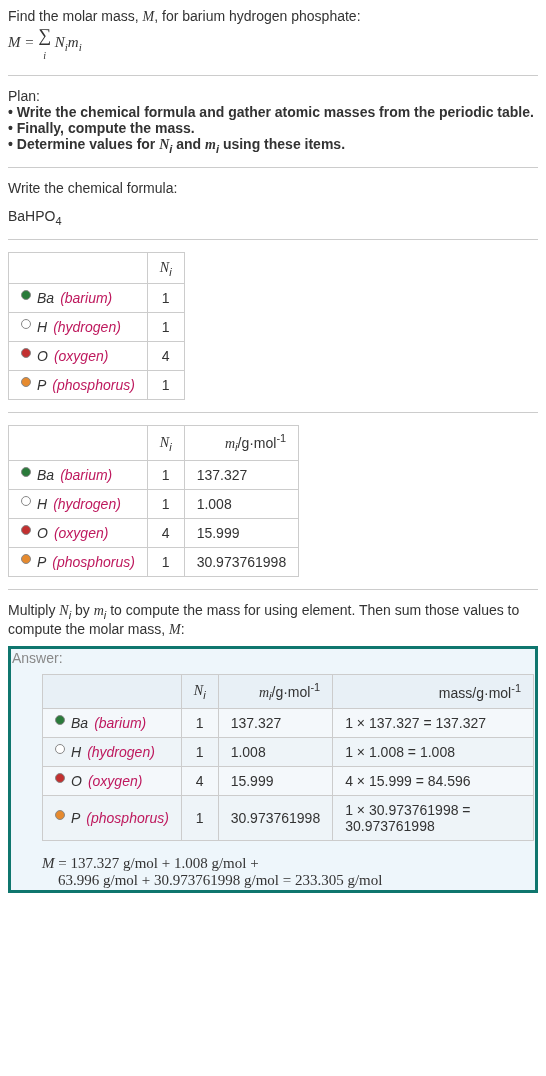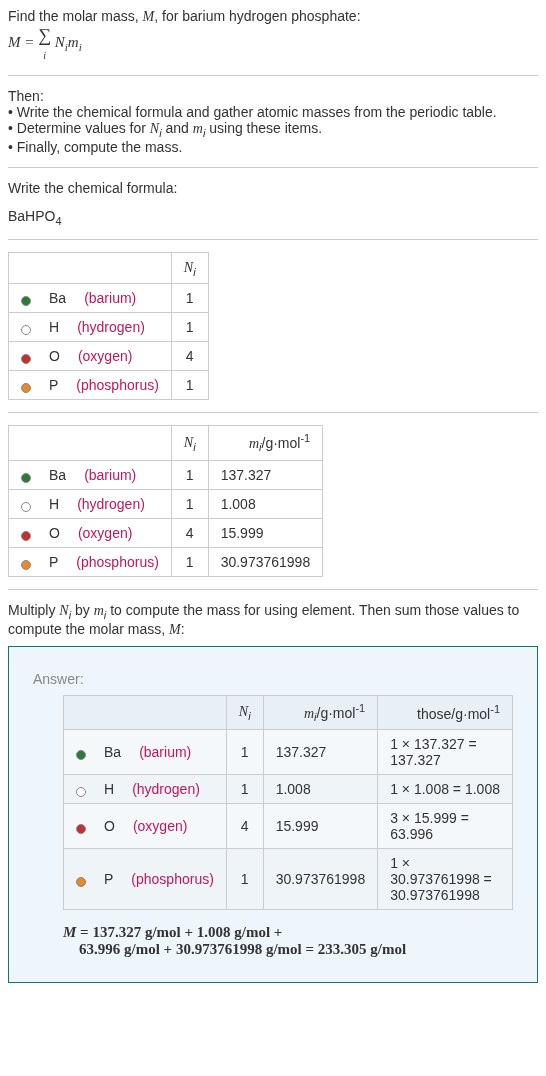--- a/index.html
+++ b/index.html
@@ -52,37 +52,38 @@
     }
     th {
       font-weight: normal;
       text-align: right;
     }
     .center {
       text-align: center;
     }
     .element-cell {
       display: flex;
-      align-items: flex-end;
-      gap: 18px;
+      align-items: flex-start;
+      gap: 6px;
+      font-style: italic;
     }
     .swatch {
       width: 10px;
       height: 10px;
       border-radius: 50%;
       display: inline-block;
       border: 1px solid #888;
     }
     .element-name {
       color: #be185d;
     }
     .answer-box {
-      border: 1px solid #0f766e;
+      border: 3px solid #0f766e;
       background: #eef6fb;
-      padding: 24px;
+      padding: 1px;
       margin-top: 0;
     }
     .answer-label {
       color: #888;
       margin-bottom: 8px;
     }
     .answer-table {
       background: #fff;
       margin-left: 30px;
     }
@@ -94,28 +95,28 @@
     }
     .answer-table tr:nth-child(odd) td {
       background: #eef4f8;
     }
     .final-formula {
       margin-left: 30px;
       margin-top: 14px;
       font-style: italic;
       font-family: 'Times New Roman', serif;
       font-size: 15px;
-      font-weight: bold;
     }
     .chem-formula {
       font-family: Arial, sans-serif;
       margin-top: 12px;
     }
     .bullet-list {
       list-style: none;
+      font-weight: bold;
     }
     .bullet-list li::before {
       content: "• ";
     }
     .ital {
       font-style: italic;
       font-family: 'Times New Roman', serif;
     }
   </style>
 </head>
@@ -126,25 +127,25 @@
     <span>Find the molar mass, </span><span class="ital">M</span><span>, for barium hydrogen phosphate:</span>
   </div>
   <div class="formula">
     <span>M</span><span> = </span><span style="display:inline-block;text-align:center;vertical-align:middle;"><span class="sum">∑</span><br><span style="font-size:10px;">i</span></span><span> N</span><span class="sub">i</span><span>m</span><span class="sub">i</span>
   </div>
 </div>
 
 <hr class="divider">
 
 <div class="section">
-  <div>Then:</div>
+  <div>Plan:</div>
   <ul class="bullet-list">
     <li>Write the chemical formula and gather atomic masses from the periodic table.</li>
+    <li>Finally, compute the mass.</li>
     <li><span>Determine values for </span><span class="ital">N</span><span class="sub">i</span><span> and </span><span class="ital">m</span><span class="sub">i</span><span> using these items.</span></li>
-    <li>Finally, compute the mass.</li>
   </ul>
 </div>
 
 <hr class="divider">
 
 <div class="section">
   <div>Write the chemical formula:</div>
   <div class="chem-formula">
     <span>BaHPO</span><span class="sub" style="font-style:normal;">4</span>
   </div>
@@ -270,21 +271,21 @@
 </div>
 
 <div class="answer-box">
   <div class="answer-label">Answer:</div>
   <table class="answer-table">
     <tbody>
         <tr>
       <th></th>
       <th><span class="ital">N</span><span class="sub">i</span></th>
       <th><span class="ital">m</span><span class="sub">i</span><span>/g·mol</span><span class="sup">-1</span></th>
-      <th><span>those/g·mol</span><span class="sup">-1</span></th>
+      <th><span>mass/g·mol</span><span class="sup">-1</span></th>
     </tr>
     <tr>
       <td>
             <span class="element-cell">
               <span class="swatch" style="background:#2a7a3a"></span>
               <span>Ba</span> 
               <span class="element-name">(barium)</span>
             </span>
           </td>
       <td class="center">1</td>
@@ -306,21 +307,21 @@
     <tr>
       <td>
             <span class="element-cell">
               <span class="swatch" style="background:#c23030"></span>
               <span>O</span> 
               <span class="element-name">(oxygen)</span>
             </span>
           </td>
       <td class="center">4</td>
       <td>15.999</td>
-      <td>3 × 15.999 = 63.996</td>
+      <td>4 × 15.999 = 84.596</td>
     </tr>
     <tr>
       <td>
             <span class="element-cell">
               <span class="swatch" style="background:#e68a2e"></span>
               <span>P</span> 
               <span class="element-name">(phosphorus)</span>
             </span>
           </td>
       <td class="center">1</td>

